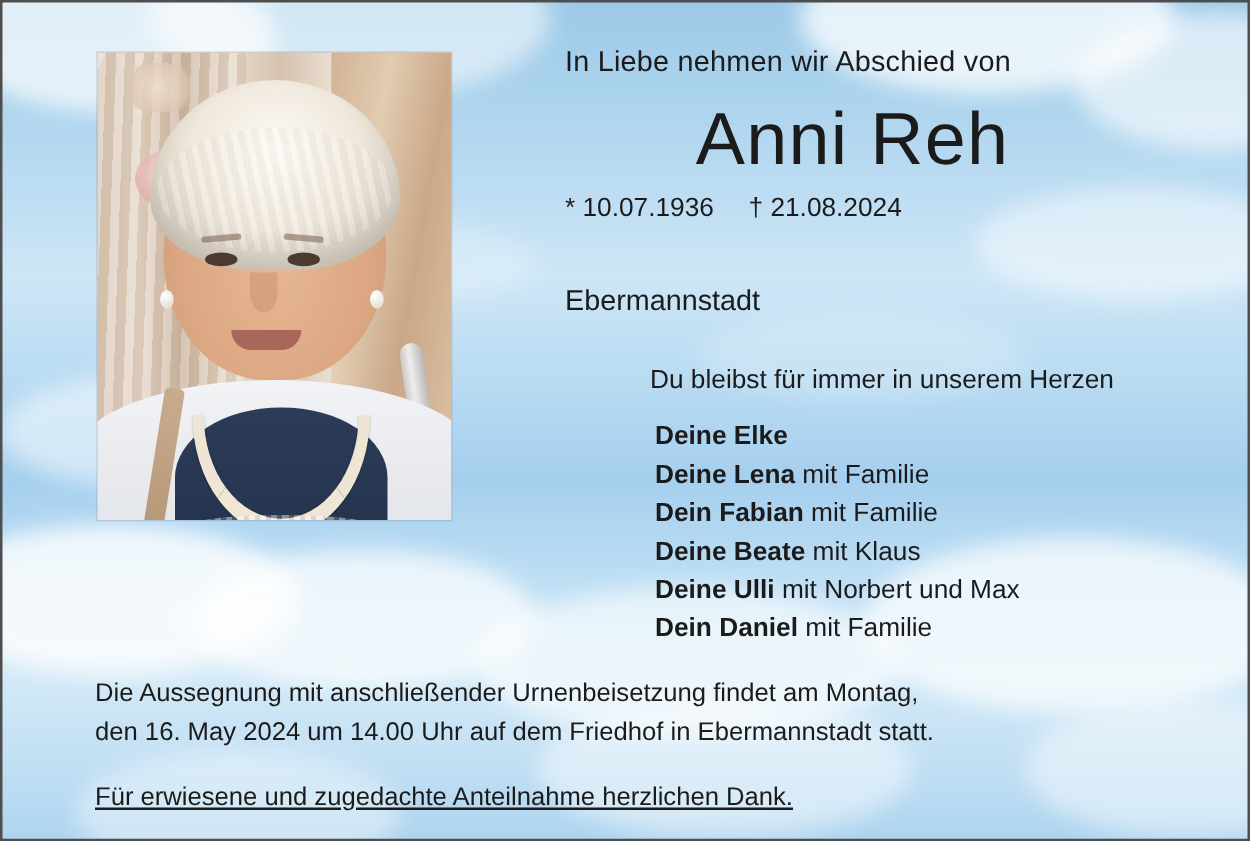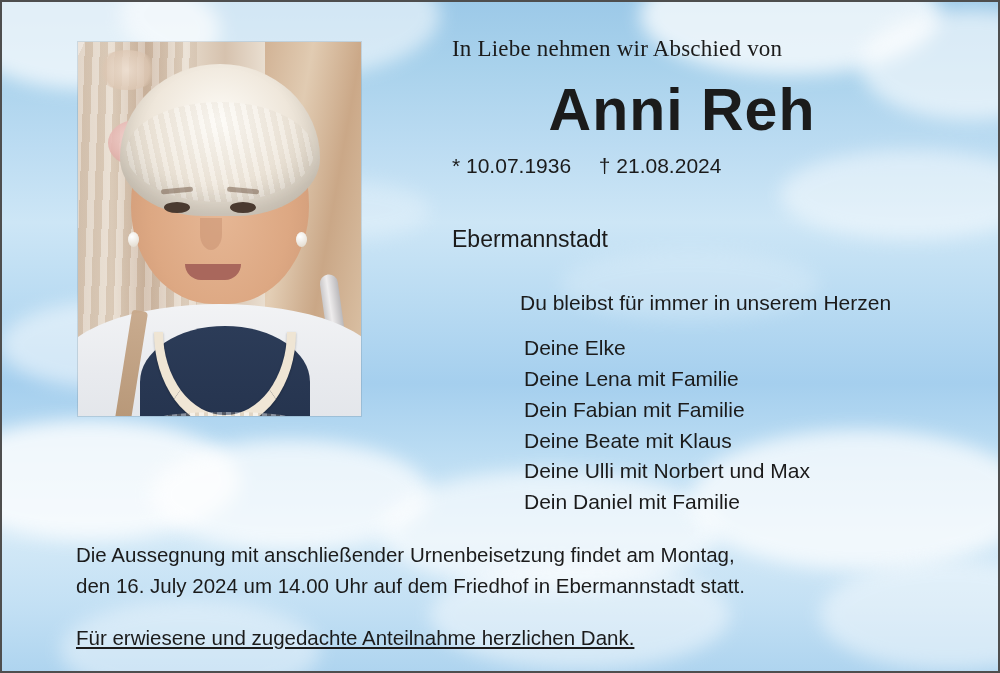--- a/index.html
+++ b/index.html
@@ -234,25 +234,24 @@
     position: absolute;
     left: 452px;
     top: 36px;
     width: 520px;
     color: #1b1b1b;
   }
   .intro {
     font-size: 23px;
     letter-spacing: .2px;
     margin: 0 0 4px 0;
-    font-family: Liberation Serif, serif;
   }
   .name {
     font-size: 59px;
-    font-weight: bold;
+    font-weight: normal;
     text-align: center;
     letter-spacing: 1px;
     margin: 18px 0 2px 0;
     line-height: 1.05;
     padding-right: 60px;
   }
   .dates {
     font-size: 21px;
     text-align: left;
     margin: 12px 0 0 0;
@@ -269,21 +268,21 @@
     margin: 38px 0 0 68px;
   }
   .family {
     margin: 18px 0 0 72px;
   }
   .family-line {
     font-size: 21px;
     line-height: 1.47;
     white-space: nowrap;
   }
-  .family-line b { font-weight: normal; }
+  .family-line b { font-weight: bold; }
 
   
   .footer {
     position: absolute;
     left: 76px;
     top: 540px;
     width: 860px;
     color: #1b1b1b;
   }
   .footer-line {
@@ -367,18 +366,18 @@
         <b>Deine Ulli</b><span> mit Norbert und Max</span>
       </div>
       <div class="family-line">
         <b>Dein Daniel</b><span> mit Familie</span>
       </div>
     </div>
   </div>
 
   <div class="footer">
     <div class="footer-line">Die Aussegnung mit anschließender Urnenbeisetzung findet am Montag,</div>
-    <div class="footer-line">den 16. July 2024 um 14.00 Uhr auf dem Friedhof in Ebermannstadt statt.</div>
+    <div class="footer-line">den 16. May 2024 um 14.00 Uhr auf dem Friedhof in Ebermannstadt statt.</div>
     <div class="footer-thanks">Für erwiesene und zugedachte Anteilnahme herzlichen Dank.</div>
   </div>
 
   <div class="border-frame"></div>
 </div>
 
 </body></html>

